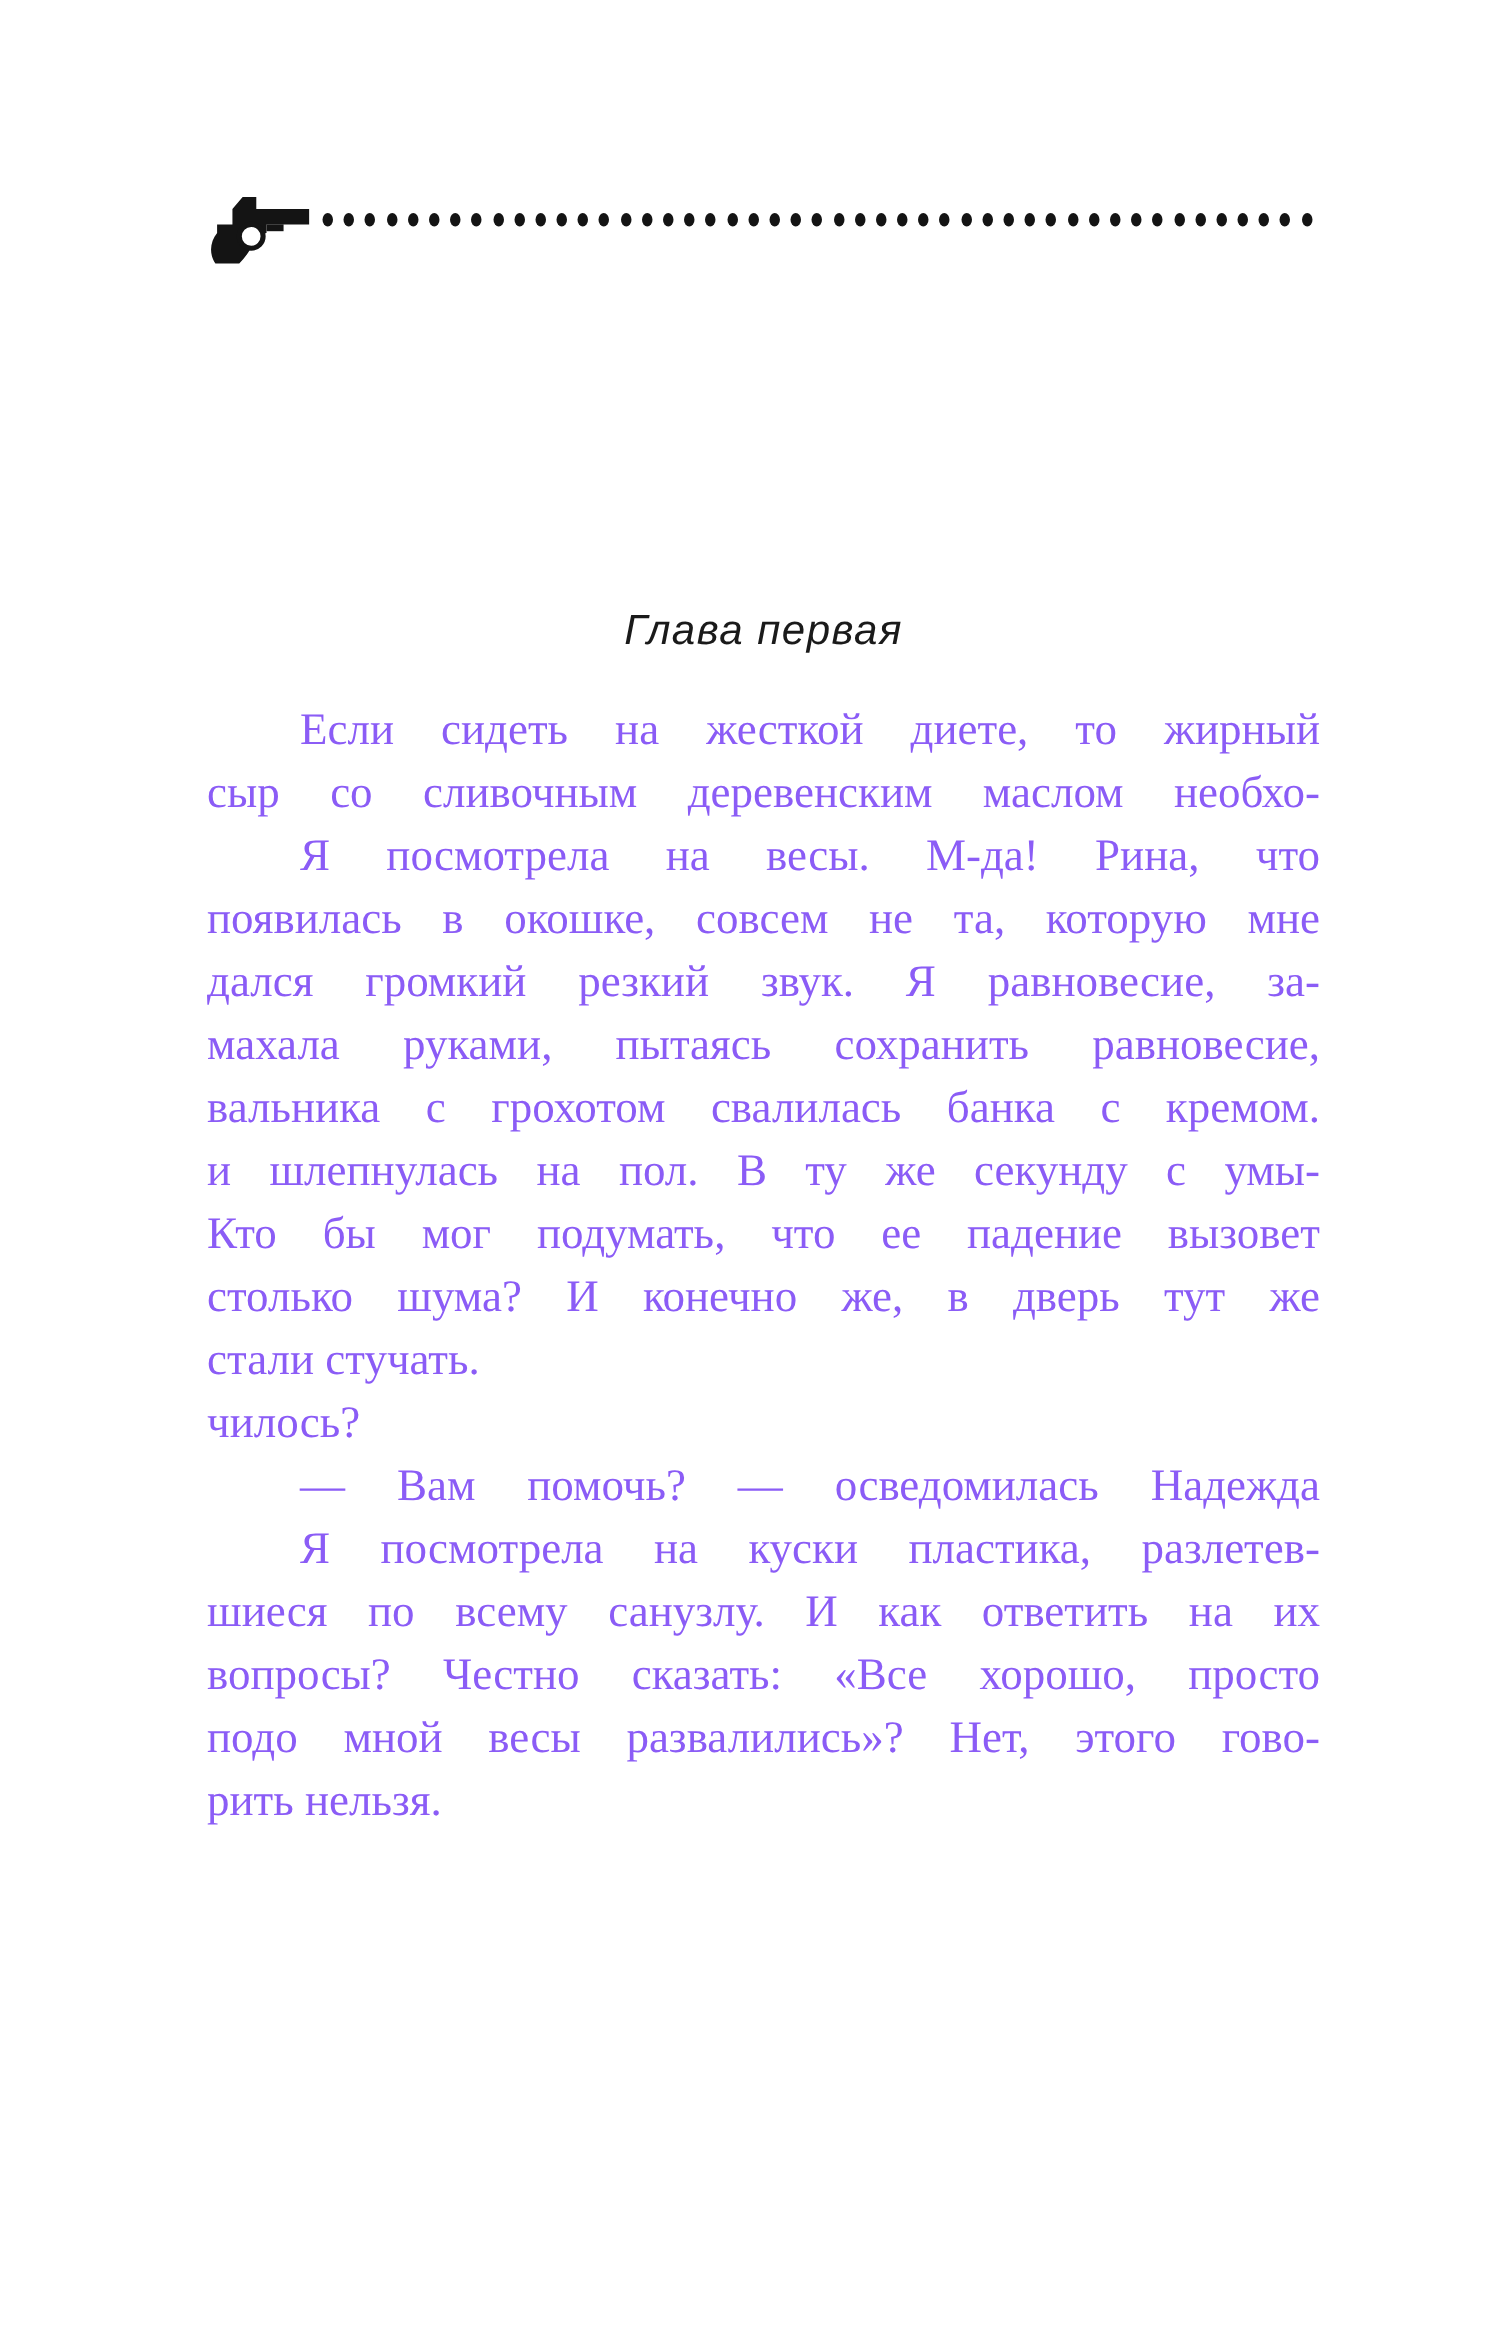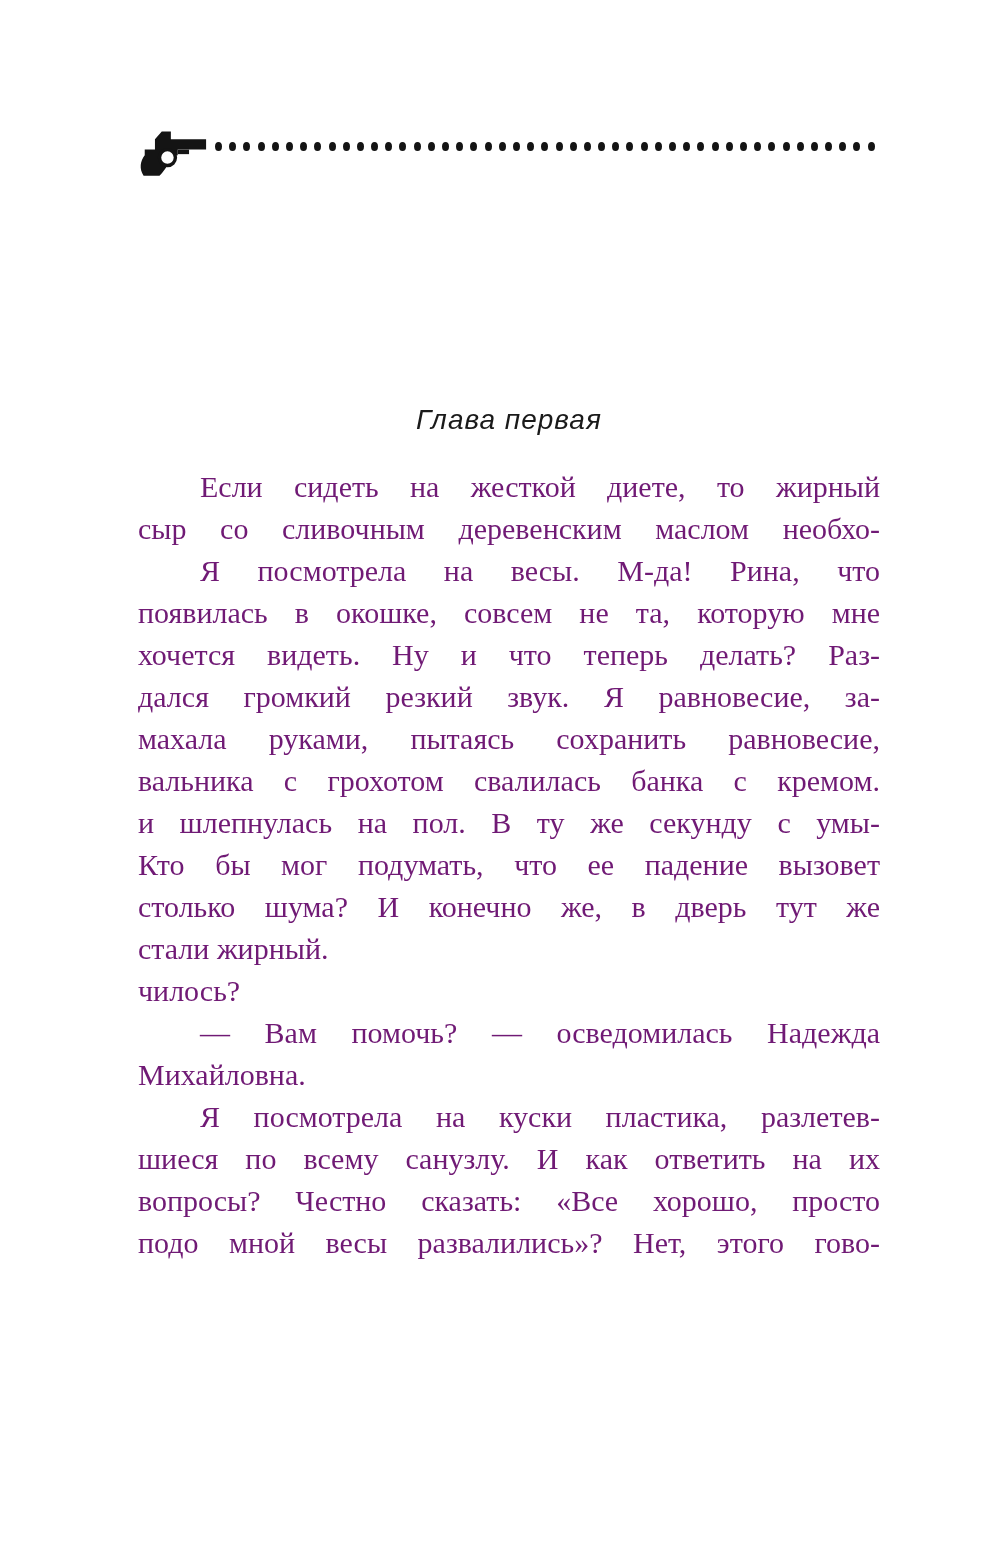--- a/index.html
+++ b/index.html
@@ -59,21 +59,21 @@
     color: #1a1a1a;
   }
   .body-text {
     position: absolute;
     top: 466px;
     left: 113px;
     width: 742px;
     font-family: "Liberation Serif", serif;
     font-size: 30px;
     line-height: 42px;
-    color: #701a75;
+    color: #8b5cf6;
   }
   .para { margin: 0; }
   .line {
     text-align: justify;
     text-align-last: justify;
     white-space: normal;
   }
   .line.first { text-indent: 62px; }
   .line.last { text-align-last: left; }
 </style>
@@ -146,35 +146,33 @@
   <h1 class="chapter-title">Глава первая</h1>
 
   <div class="body-text">
       <div class="para">
         <div class="line first">Если сидеть на жесткой диете, то жирный</div>
         <div class="line">сыр со сливочным деревенским маслом необхо-</div>
       </div>
       <div class="para">
         <div class="line first">Я посмотрела на весы. М-да! Рина, что</div>
         <div class="line">появилась в окошке, совсем не та, которую мне</div>
-        <div class="line">хочется видеть. Ну и что теперь делать? Раз-</div>
         <div class="line">дался громкий резкий звук. Я равновесие, за-</div>
         <div class="line">махала руками, пытаясь сохранить равновесие,</div>
         <div class="line">вальника с грохотом свалилась банка с кремом.</div>
         <div class="line">и шлепнулась на пол. В ту же секунду с умы-</div>
         <div class="line">Кто бы мог подумать, что ее падение вызовет</div>
         <div class="line">столько шума? И конечно же, в дверь тут же</div>
-        <div class="line last">стали жирный.</div>
+        <div class="line last">стали стучать.</div>
       </div>
       <div class="para">
         <div class="line last">чилось?</div>
       </div>
       <div class="para">
         <div class="line first">— Вам помочь? — осведомилась Надежда</div>
-        <div class="line last">Михайловна.</div>
       </div>
       <div class="para">
         <div class="line first">Я посмотрела на куски пластика, разлетев-</div>
         <div class="line">шиеся по всему санузлу. И как ответить на их</div>
         <div class="line">вопросы? Честно сказать: «Все хорошо, просто</div>
         <div class="line">подо мной весы развалились»? Нет, этого гово-</div>
         <div class="line last">рить нельзя.</div>
       </div>
     </div>
 

